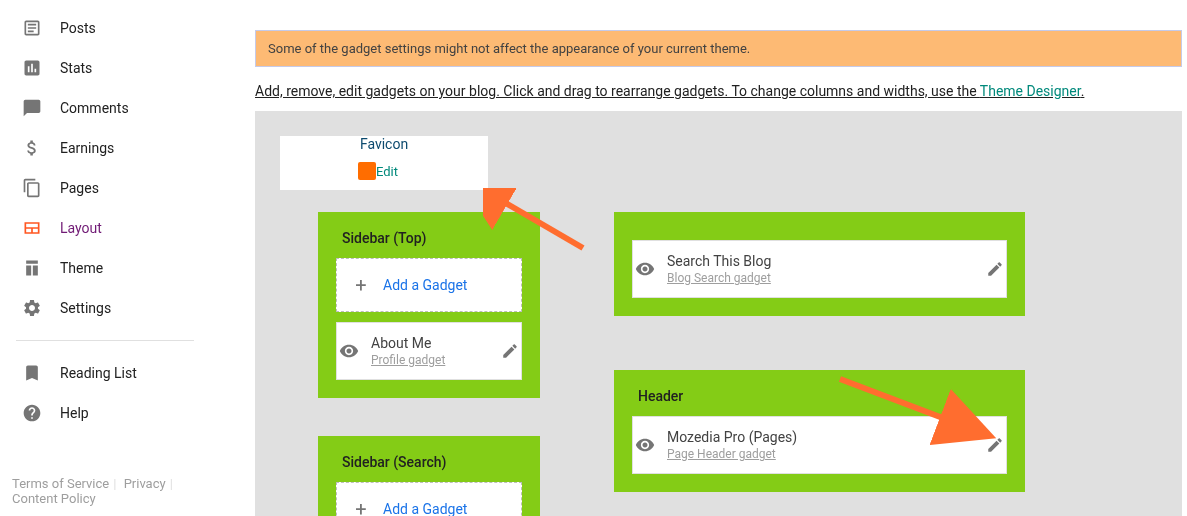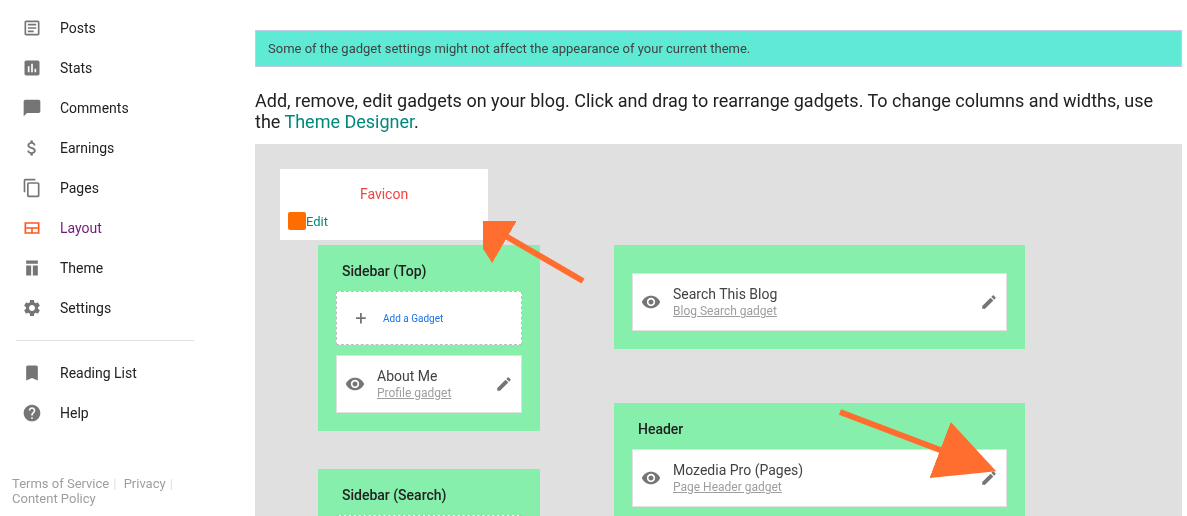--- a/index.html
+++ b/index.html
@@ -8,35 +8,35 @@
     .nav-items {padding-top:8px;}
     .nav-item {display:flex;align-items:center;height:40px;padding:0 20px;cursor:pointer;font-size:14px;color:#212121;}
     .nav-item.active {color:#701a75;}
     .nav-item .icon {width:24px;height:24px;margin-right:16px;display:flex;align-items:center;justify-content:center;color:#757575;}
     .nav-item.active .icon {color:#ff5722;}
     .divider {height:1px;background:#e0e0e0;margin:12px 16px;}
     .footer-links {position:absolute;bottom:10px;left:12px;font-size:13px;color:#9e9e9e;}
     .footer-links span {padding:0 4px;color:#e0e0e0;}
     .footer-links a {color:#9e9e9e;text-decoration:none;}
     .main {position:absolute;left:255px;top:0;right:5px;height:516px;}
-    .info-bar {margin:30px 0 0 0;background:#5eead4;border:1px solid #c5cae9;padding:10px 12px;font-size:13px;color:#424242;}
-    .description {margin:23px 0 12px 0;font-size:18px;color:#212121;}
+    .info-bar {margin:30px 0 0 0;background:#fdba74;border:1px solid #c5cae9;padding:10px 12px;font-size:13px;color:#424242;}
+    .description {margin:16px 0 12px 0;font-size:14px;color:#212121;text-decoration:underline;}
     .description a {color:#00897b;text-decoration:none;}
     .layout-canvas {background:#e0e0e0;padding:24px;min-height:420px;position:relative;}
     .favicon-card {background:#fff;border:1px solid #e0e0e0;width:210px;position:absolute;left:24px;top:24px;}
-    .favicon-card .title {text-align:center;padding:17px 0 4px 0;font-size:14px;color:#ef4444;}
-    .favicon-card .footer {display:flex;align-items:center;justify-content:flex-start;padding:6px 12px 10px 8px;}
+    .favicon-card .title {text-align:center;padding:0 0 4px 0;font-size:14px;color:#0c4a6e;}
+    .favicon-card .footer {display:flex;align-items:center;justify-content:center;padding:6px 12px 10px 0;}
     .blogger-icon {width:18px;height:18px;background:#ff6d00;border-radius:2px;}
     .edit-link {color:#00897b;font-size:13px;cursor:pointer;}
-    .section {background:#86efac;border:1px solid #e0e0e0;padding:18px;position:absolute;}
+    .section {background:#84cc16;border:1px solid #e0e0e0;padding:18px;position:absolute;}
     .section-title {font-size:14px;font-weight:500;color:#212121;margin-bottom:12px;margin-left:6px;}
-    .gadget-box {background:#fff;border:1px solid #e0e0e0;padding:12px 8px;display:flex;align-items:center;gap:12px;margin-top:10px;}
+    .gadget-box {background:#fff;border:1px solid #e0e0e0;padding:12px 2px;display:flex;align-items:center;gap:12px;margin-top:10px;}
     .gadget-box.dashed {border:1px dashed #bdbdbd;padding:14px;}
     .gadget-box .plus {color:#757575;font-size:20px;width:20px;text-align:center;}
-    .add-gadget {color:#1a73e8;font-size:10px;}
+    .add-gadget {color:#1a73e8;font-size:14px;}
     .gadget-info {flex:1;}
     .gadget-name {font-size:14px;color:#424242;}
     .gadget-sub {font-size:12px;color:#9e9e9e;margin-top:2px;text-decoration:underline;}
     .eye-icon {color:#757575;}
     .pencil-icon {color:#757575;cursor:pointer;}
     .arrow {position:absolute;pointer-events:none;}
     svg {display:block;}
   </style>
 </head>
 <body>

